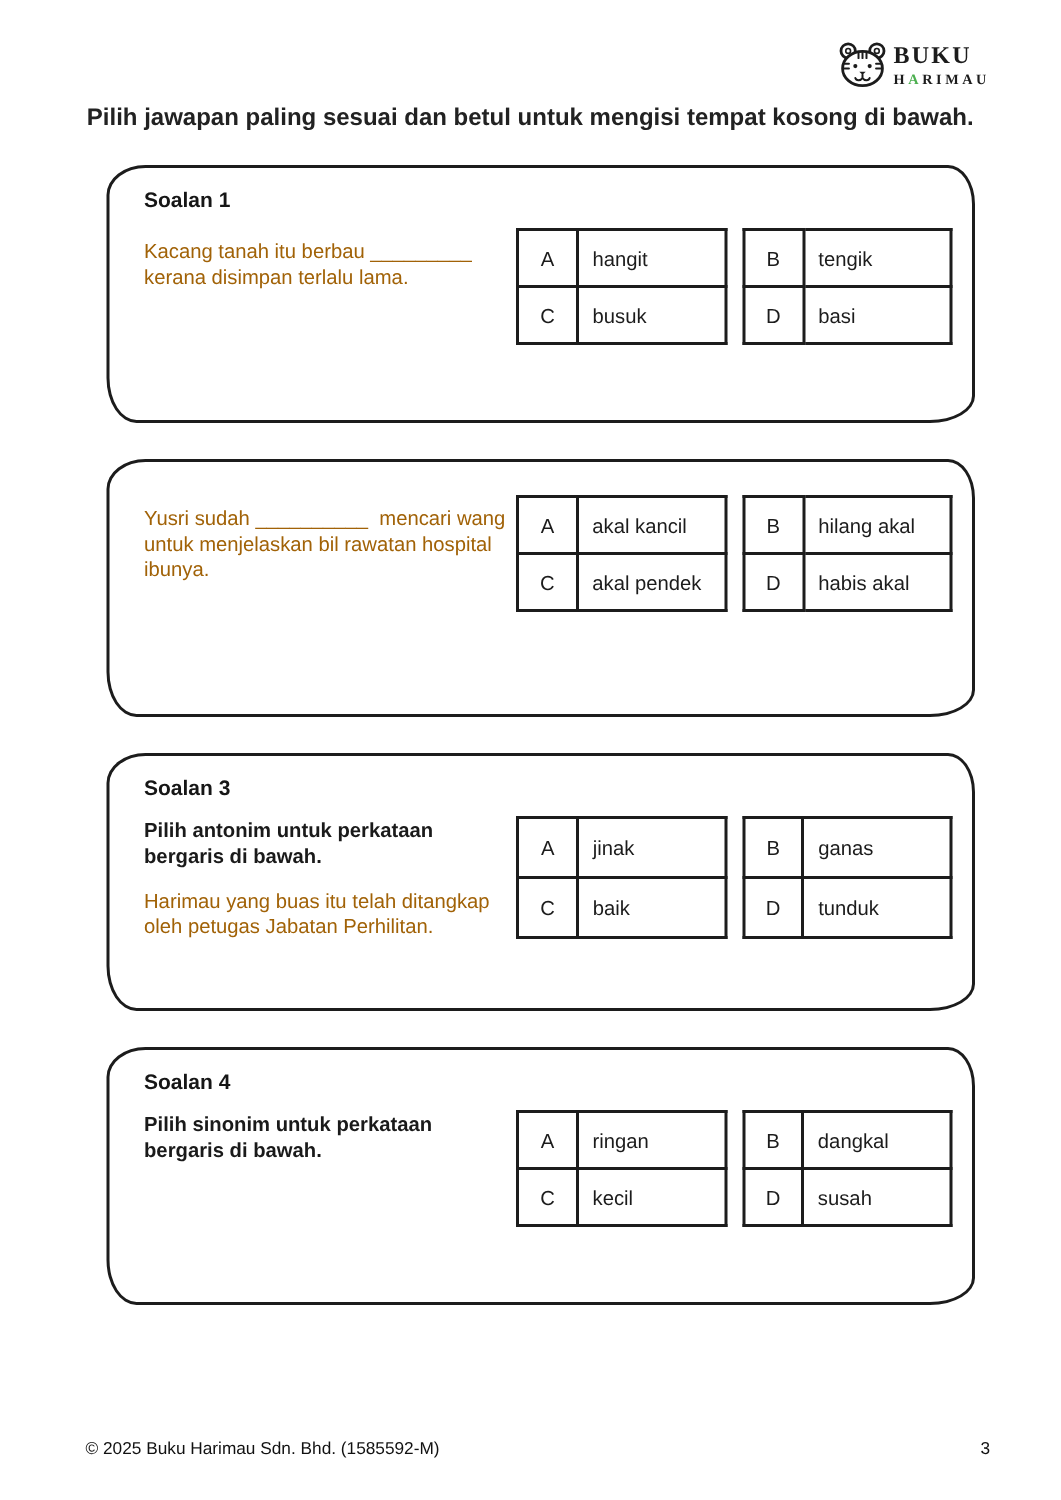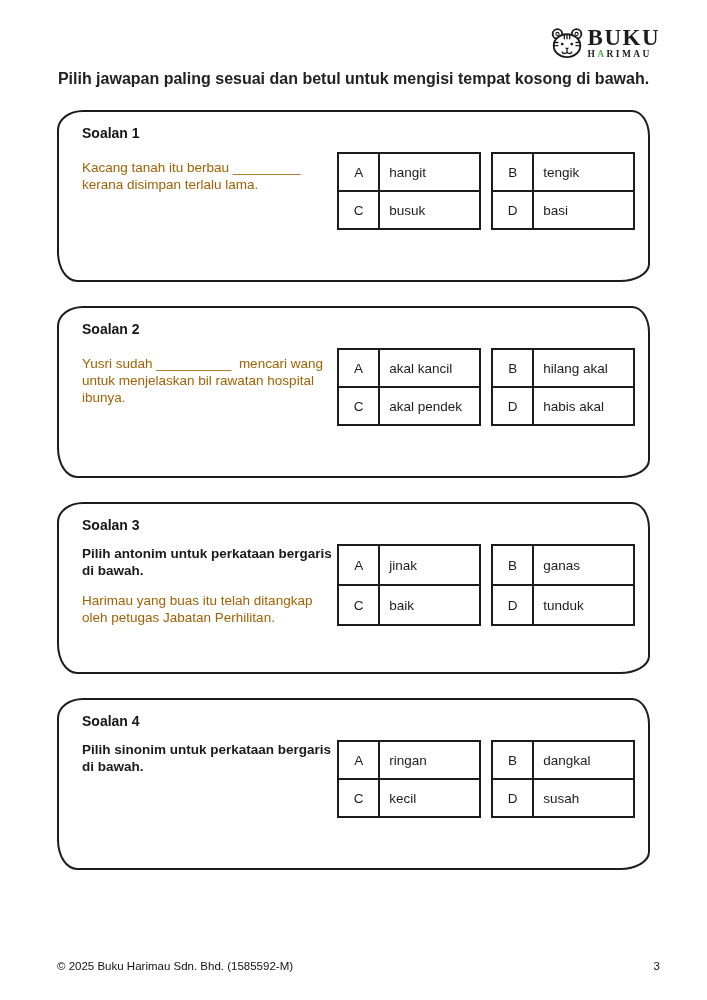--- a/index.html
+++ b/index.html
@@ -18,21 +18,21 @@
     padding: 26px 47px 0 57px;
     display: flex;
     justify-content: flex-end;
     align-items: flex-start;
   }
   .logo { display: flex; align-items: center; gap: 4px; }
   .logo svg { display: block; }
   .logo-text { display: flex; flex-direction: column; align-items: flex-start; }
   .logo-title {
     font-family: "Liberation Serif", "DejaVu Serif", serif;
-    font-weight: 700; font-size: 23px; letter-spacing: 1.5px;
+    font-weight: 700; font-size: 16px; letter-spacing: 1.5px;
     line-height: 20px; color: #1c1c1c;
   }
   .logo-sub {
     font-family: "Liberation Serif", "DejaVu Serif", serif;
     font-weight: 700; font-size: 9.5px; letter-spacing: 2.4px;
     line-height: 10px; color: #1c1c1c; margin-top: 1px;
   }
   .logo-sub .green { color: #4caf50; }
 
   
@@ -46,20 +46,21 @@
 
   
   .questions { margin: 0 57px; }
   .qbox {
     border: 2px solid #1c1c1c;
     border-radius: 26px 18px 30px 20px / 20px 26px 18px 30px;
     height: 172px;
     padding: 11px 13px 24px 23px;
     margin-bottom: 24px;
     background: #fff;
+    margin-left: 14px;
   }
   .qtitle { font-size: 14px; font-weight: 700; color: #161616; padding-top: 2px; }
   .qrow { display: flex; justify-content: space-between; margin-top: 4px; }
   .qcol { width: 254px; }
   .qbold {
     font-weight: 700; font-size: 13.5px; line-height: 17px;
     margin-top: 8px; color: #1a1a1a;
   }
   .qtext {
     font-size: 13.5px; line-height: 17px; margin-top: 14px;
@@ -149,21 +150,20 @@
                 <td class="letter">D</td>
               <td class="label">basi</td>
               </tr>
         </tbody>
           </table>
       </div>
     </div>
   </section>
 
   <section class="qbox">
-    <h2 class="qtitle">Soalan 2</h2>
     <div class="qrow">
       <div class="qcol">
         <p class="qtext">Yusri sudah __________  mencari wang untuk menjelaskan bil rawatan hospital ibunya.</p>
       </div>
       <div class="opts">
         <table class="opt-table">
           <tbody>
               <tr>
                 <td class="letter">A</td>
               <td class="label">akal kancil</td>

